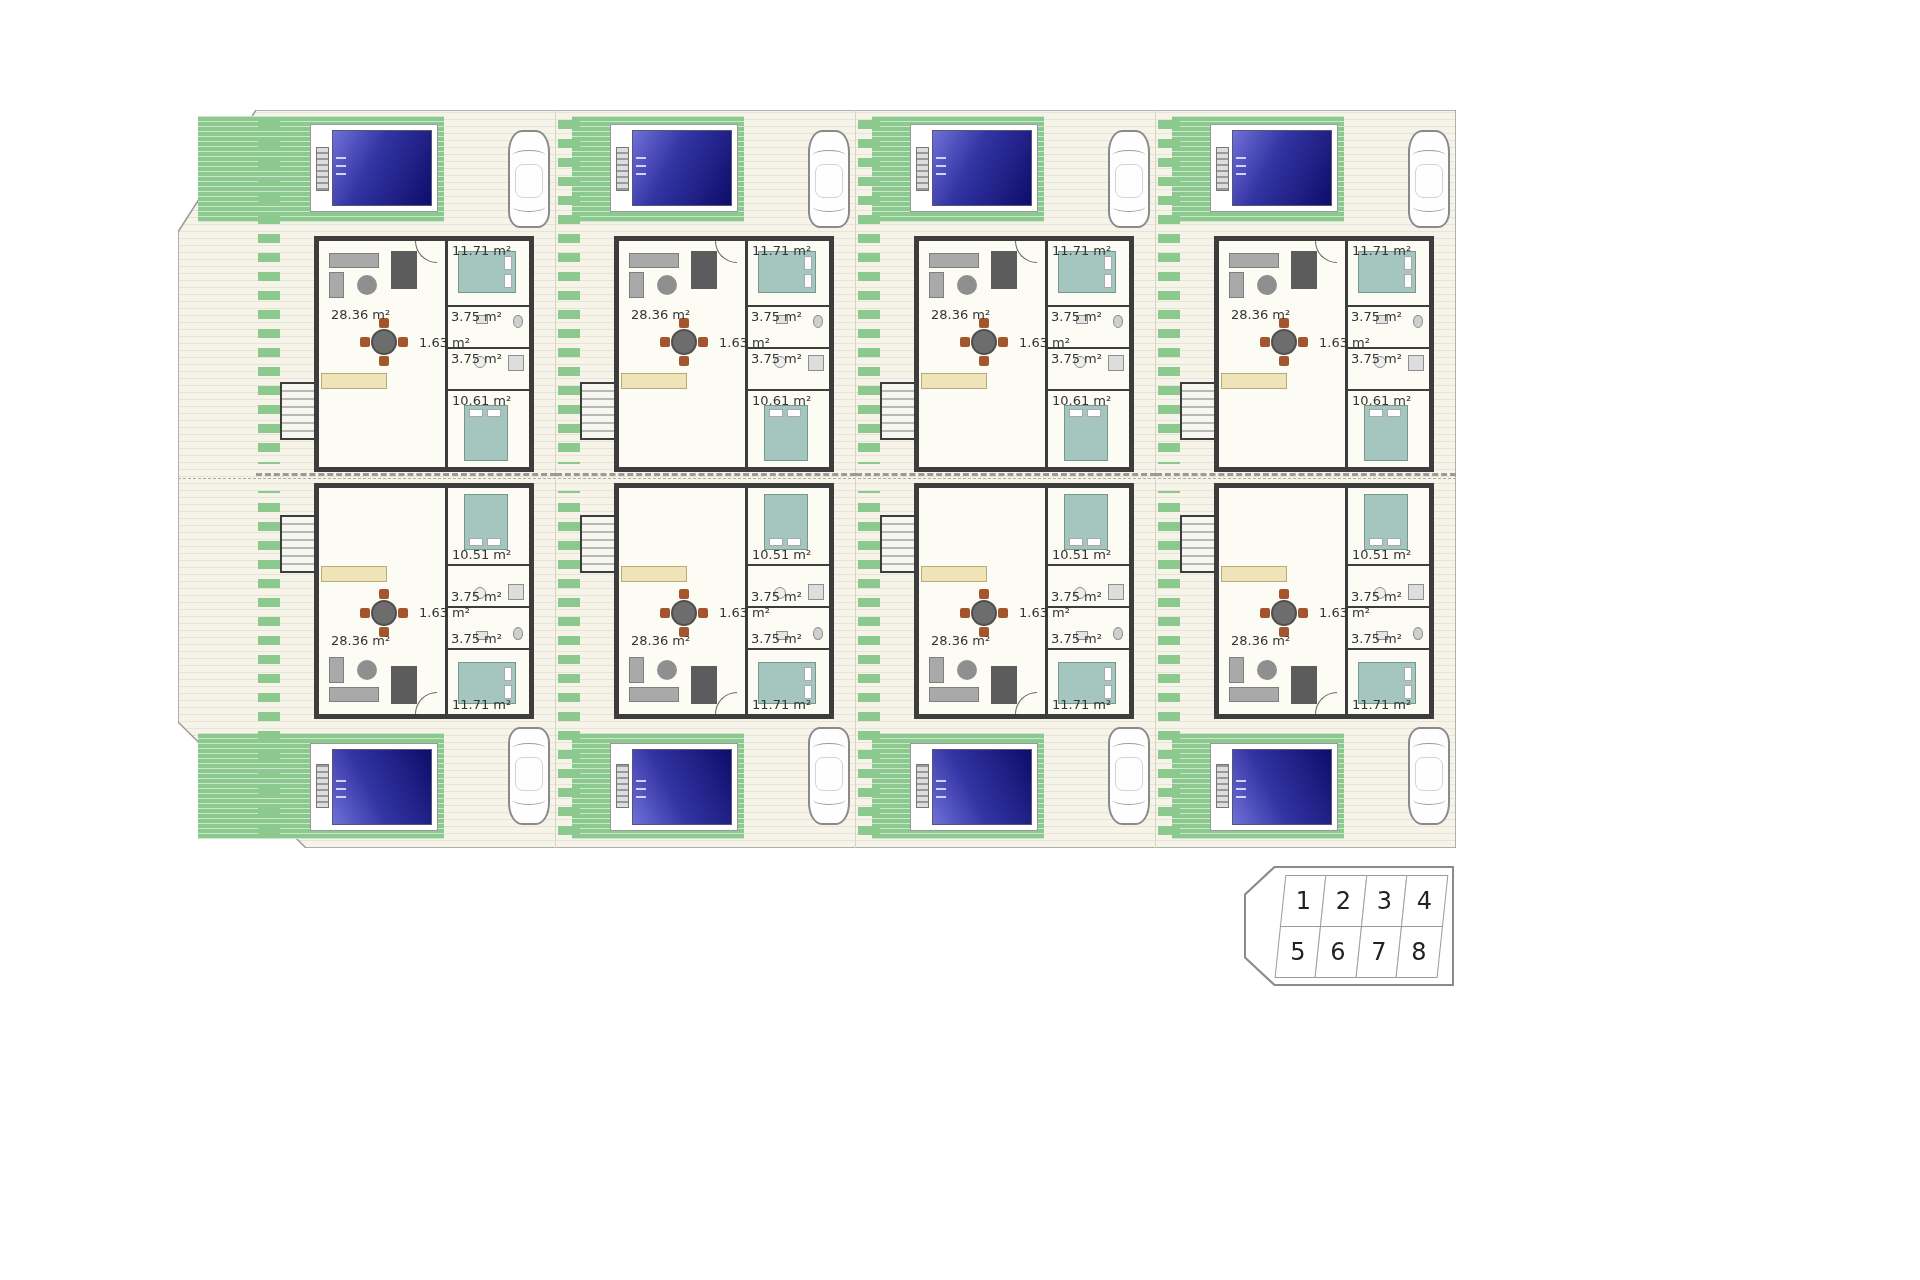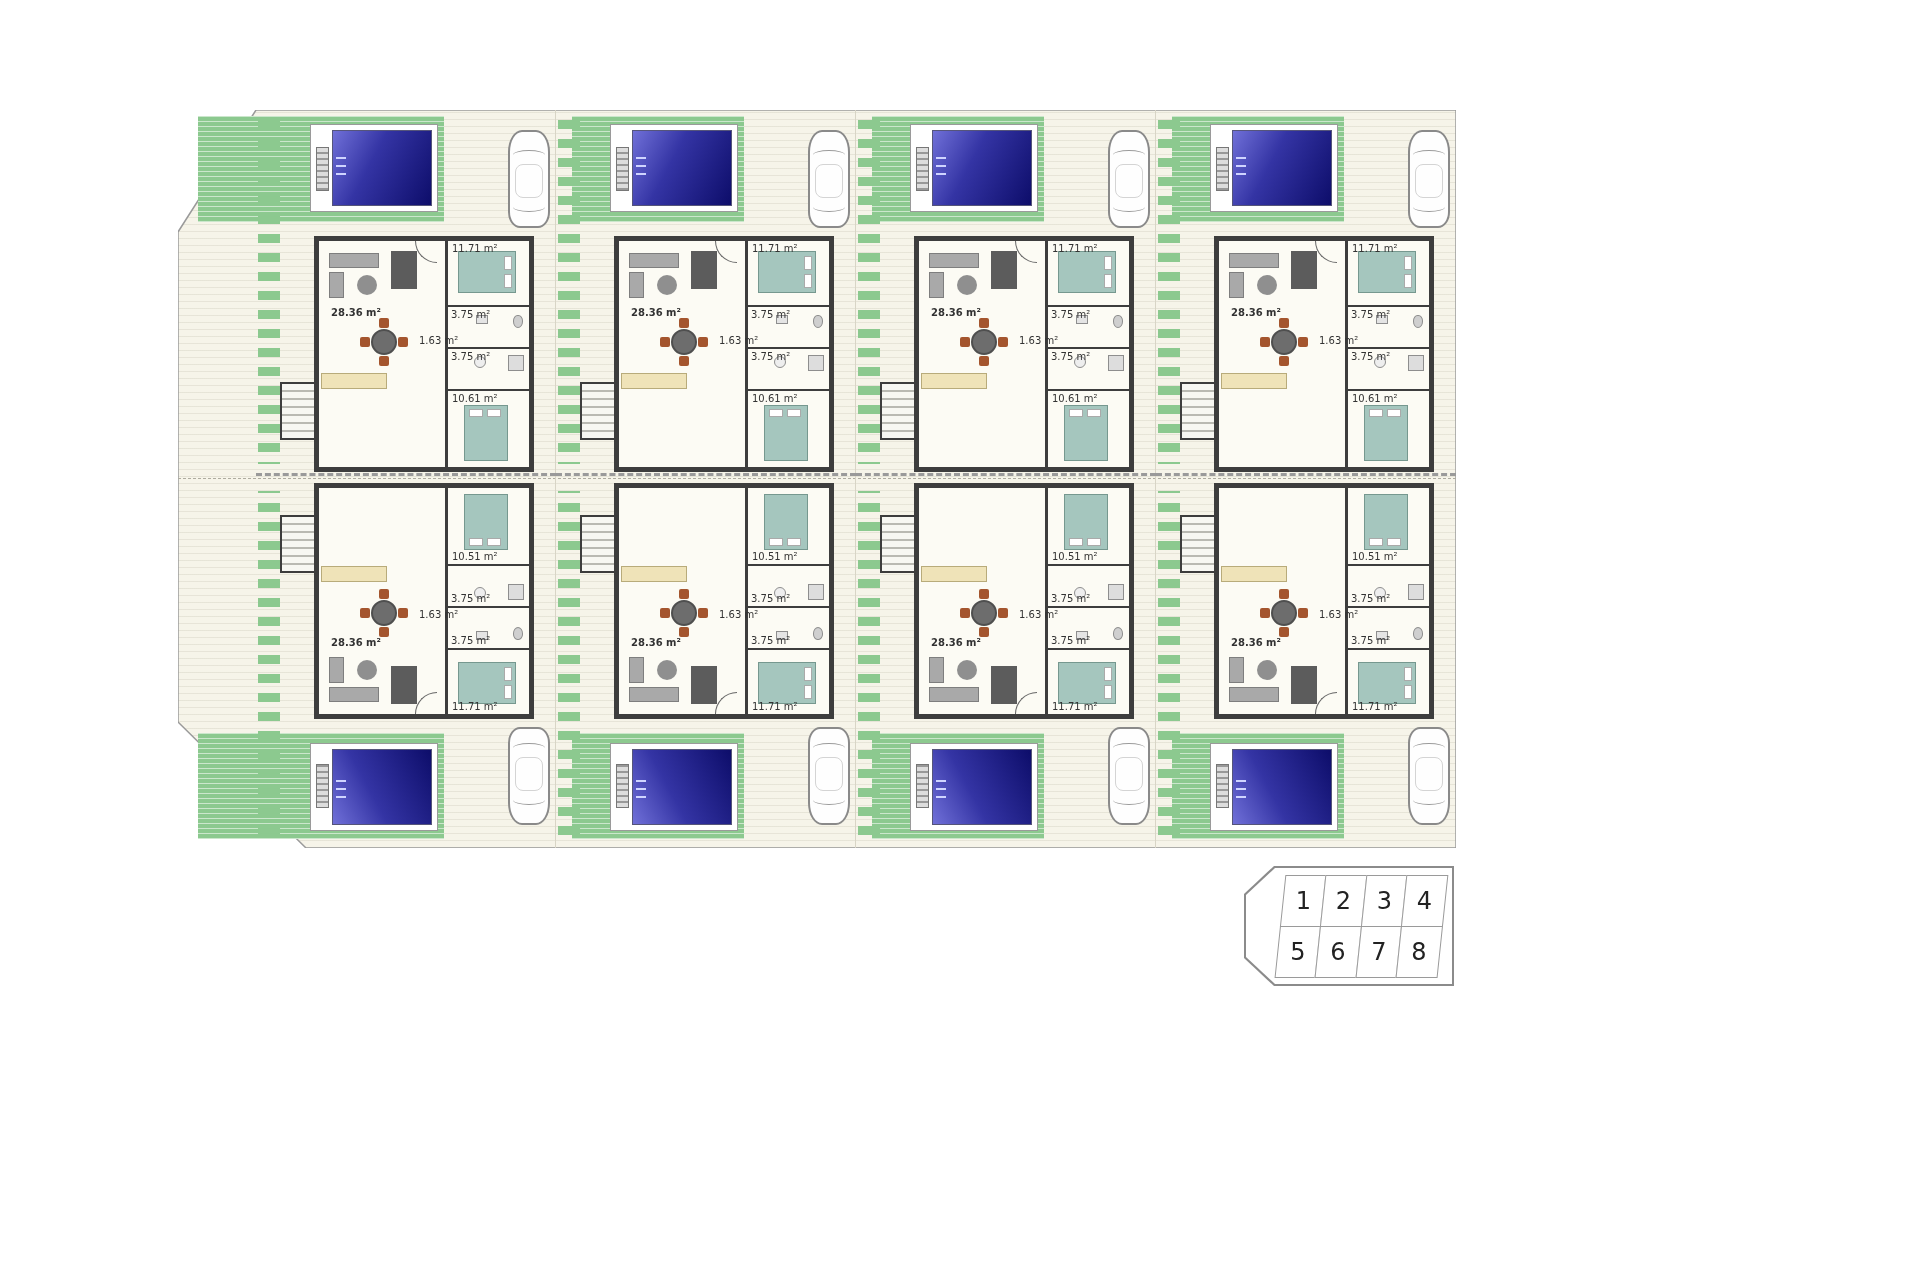--- a/index.html
+++ b/index.html
@@ -62,21 +62,21 @@
 
   
   .house { position:absolute; left:58px; top:126px; width:220px; height:236px; background:#fcfbf4; border:5px solid #3d3d3d; }
   .iw { position:absolute; background:#3d3d3d; }
   .iw.v  { left:126px; top:0; width:3px; height:226px; }
   .iw.h1 { left:129px; top:64px;  width:81px; height:2px; }
   .iw.h2 { left:129px; top:106px; width:81px; height:2px; }
   .iw.h3 { left:129px; top:148px; width:81px; height:2px; }
   .room { position:absolute; }
 
-  .living { left:0; top:0; width:126px; height:228px;font-weight:bold; }
+  .living { left:0; top:0; width:126px; height:228px; }
   .sofa   { position:absolute; left:10px; top:12px; width:50px; height:15px; background:#a9a9a9; border:1px solid #7e7e7e; }
   .sofa2  { position:absolute; left:10px; top:31px; width:15px; height:26px; background:#a9a9a9; border:1px solid #7e7e7e; }
   .tv     { position:absolute; left:72px; top:10px; width:26px; height:38px; background:#5c5c5c; }
   .rug    { position:absolute; left:38px; top:34px; width:20px; height:20px; border-radius:50%; background:#8f8f8f; }
   .table  { position:absolute; left:52px; top:88px; width:26px; height:26px; border-radius:50%; background:#6d6d6d; border:2px solid #4f4f4f; }
   .table i{ position:absolute; width:10px; height:10px; background:#a4552e; border-radius:2px; display:block; }
   .table .c1 { left:6px;  top:-13px; }
   .table .c2 { left:6px;  bottom:-13px; }
   .table .c3 { left:-13px; top:6px; }
   .table .c4 { right:-13px; top:6px; }
@@ -95,21 +95,21 @@
   .bedh .p  { top:4px; } .bedh .p2 { top:22px; }
   .bedv { left:16px; top:14px; width:44px; height:56px; }
   .bedv i { position:absolute; top:3px; width:14px; height:8px; background:#fff; border:1px solid #aaa; display:block; }
   .bedv .p  { left:4px; } .bedv .p2 { left:22px; }
 
   .wc   { position:absolute; right:6px; top:8px; width:10px; height:13px; background:#cfcfcf; border:1px solid #8e8e8e; border-radius:45% 45% 50% 50%; }
   .sink { position:absolute; left:28px; top:8px; width:12px; height:9px; background:#e4e4e4; border:1px solid #8e8e8e; }
   .shower { position:absolute; right:5px; top:6px; width:16px; height:16px; background:#dddddd; border:1px solid #8e8e8e; }
   .wm   { position:absolute; left:26px; top:7px; width:12px; height:12px; background:#eeeeee; border:1px solid #8e8e8e; border-radius:50%; }
 
-  .arealabel { position:absolute; font-size:10px; color:#333; white-space:nowrap; }
+  .arealabel { position:absolute; font-size:13px; color:#333; white-space:nowrap; }
   .l-living { left:12px; top:66px; }
   .l-bed1   { left:4px;  top:2px; }
   .l-bath1  { left:3px;  top:2px; }
   .l-bath2  { left:3px;  top:2px; }
   .l-bed2   { left:4px;  top:2px; }
   .l-hall   { left:100px; top:94px; }
 
   
   .keyplan { position:absolute; left:1244px; top:866px; width:210px; height:120px; }
   .kp-outer { position:absolute; inset:0; background:#8b8b8b;

